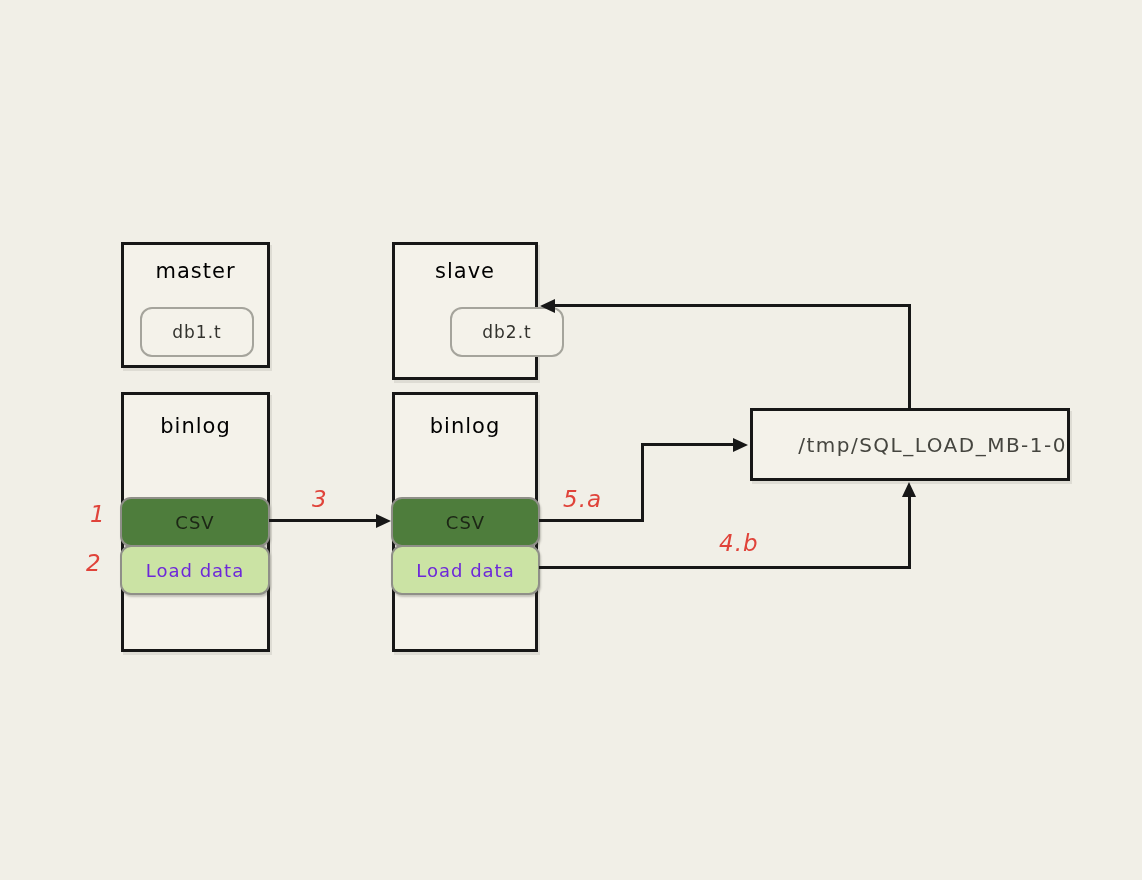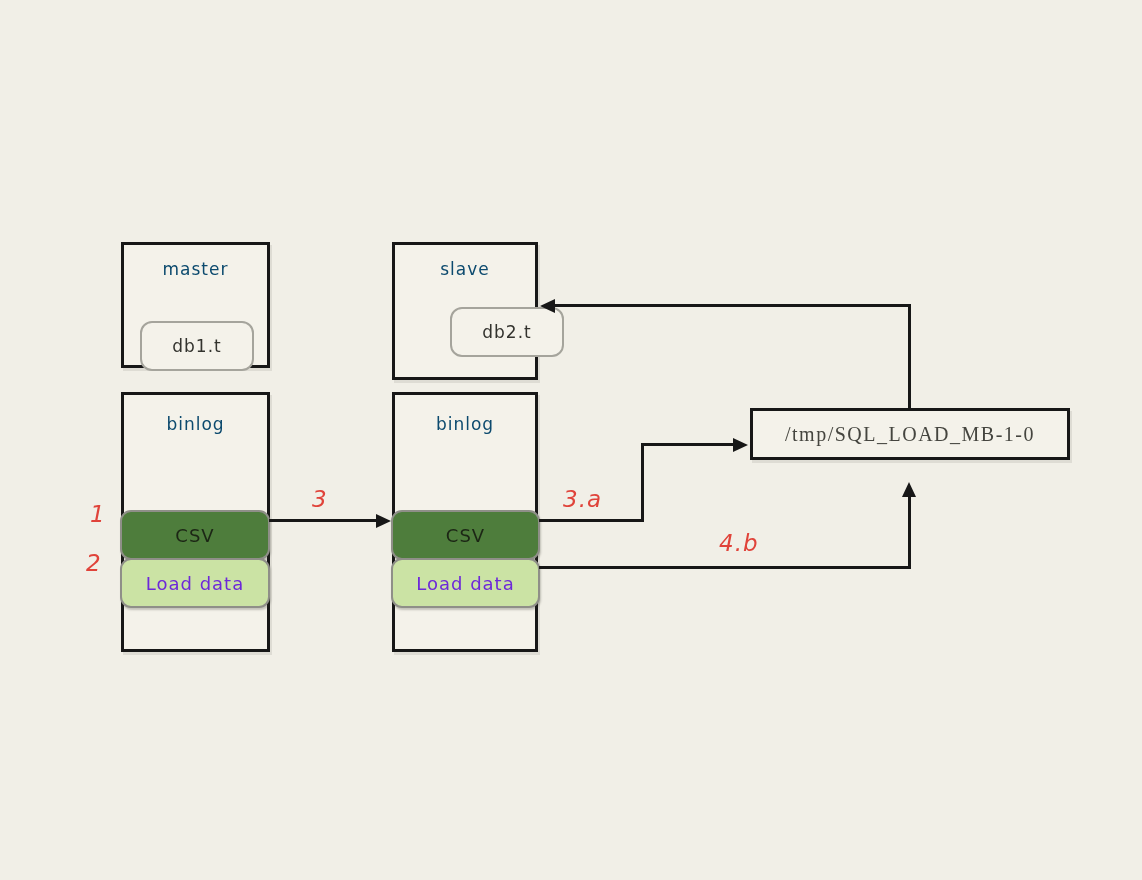--- a/index.html
+++ b/index.html
@@ -30,59 +30,58 @@
   
   .node{
     position:absolute;
     background:var(--box-fill);
     border:3px solid var(--stroke);
     box-shadow:2px 3px 0 rgba(60,60,50,0.10);
   }
   .node-title{
     display:block;
     text-align:center;
-    font-size:17px;
+    font-size:21px;
     letter-spacing:1px;
-    color:#0c4a6e;
+    color:#000000;
   }
   #master-node{left:121px;top:242px;width:149px;height:126px;}
   #slave-node{left:392px;top:242px;width:146px;height:138px;}
   #master-node .node-title,#slave-node .node-title{margin-top:14px;}
   #binlog-master-node{left:121px;top:392px;width:149px;height:260px;}
   #binlog-slave-node{left:392px;top:392px;width:146px;height:260px;}
   #binlog-master-node .node-title,#binlog-slave-node .node-title{margin-top:19px;}
   #tmp-file-node{
-    left:750px;top:408px;width:320px;height:52px;
-    display:flex;align-items:center;justify-content:center;font-family:Liberation Serif, serif;
+    left:750px;top:408px;width:320px;height:73px;
+    display:flex;align-items:center;justify-content:flex-end;
   }
   #tmp-file-node .node-title{font-size:20px;color:#45453f;letter-spacing:1.5px;margin:0;}
   
   .table-chip{
     position:absolute;
     background:var(--box-fill);
     border:2px solid var(--soft-border);
     border-radius:12px;
     display:flex;align-items:center;justify-content:center;
     font-size:17px;
     color:#33332e;
     letter-spacing:1px;
   }
-  #db1-chip{left:140px;top:321px;width:114px;height:50px;}
+  #db1-chip{left:140px;top:307px;width:114px;height:50px;}
   #db2-chip{left:410px;top:307px;width:114px;height:50px;margin-left:40px;}
   
   .event-chip{
     position:absolute;
     border:2px solid var(--chip-border);
     border-radius:11px;
     display:flex;align-items:center;justify-content:center;
     font-size:18px;
     letter-spacing:1px;
     color:#23281d;
     box-shadow:1px 2px 2px rgba(50,50,40,0.25);
-    margin-top:13px;
   }
   .csv-chip{background:var(--csv_fill);color:#1c2615;}
   .load-chip{background:var(--load_fill);color:#6d28d9;}
   #csv-master{left:120px;top:497px;width:150px;height:50px;}
   #load-master{left:120px;top:545px;width:150px;height:50px;}
   #csv-slave{left:391px;top:497px;width:149px;height:50px;}
   #load-slave{left:391px;top:545px;width:149px;height:50px;}
   
   .line{position:absolute;background:var(--stroke);}
   .arrowhead{position:absolute;width:0;height:0;}
@@ -175,16 +174,16 @@
   <div class="line" id="a4b-v"></div>
   <div class="arrowhead ah-up" id="a4b-head"></div>
 
   <div class="line" id="as-v"></div>
   <div class="line" id="as-h"></div>
   <div class="arrowhead ah-left" id="as-head"></div>
 
   <div class="step-label" id="step-1">1</div>
   <div class="step-label" id="step-2">2</div>
   <div class="step-label" id="step-3">3</div>
-  <div class="step-label" id="step-4a">3.a</div>
+  <div class="step-label" id="step-4a">5.a</div>
   <div class="step-label" id="step-4b">4.b</div>
 
 </div>
 
 </body></html>

